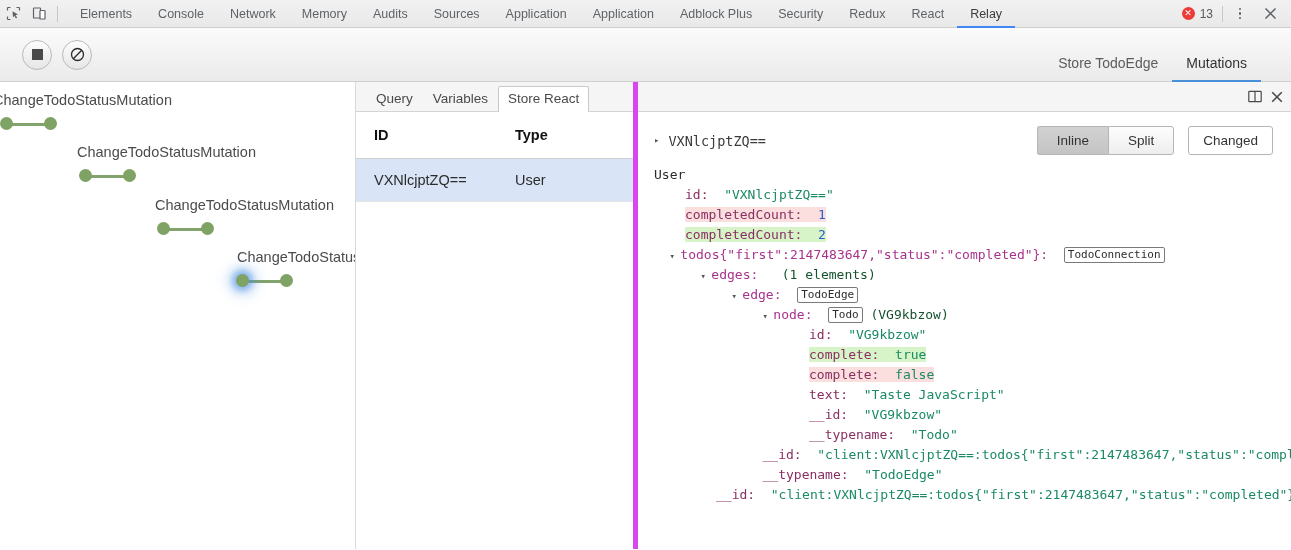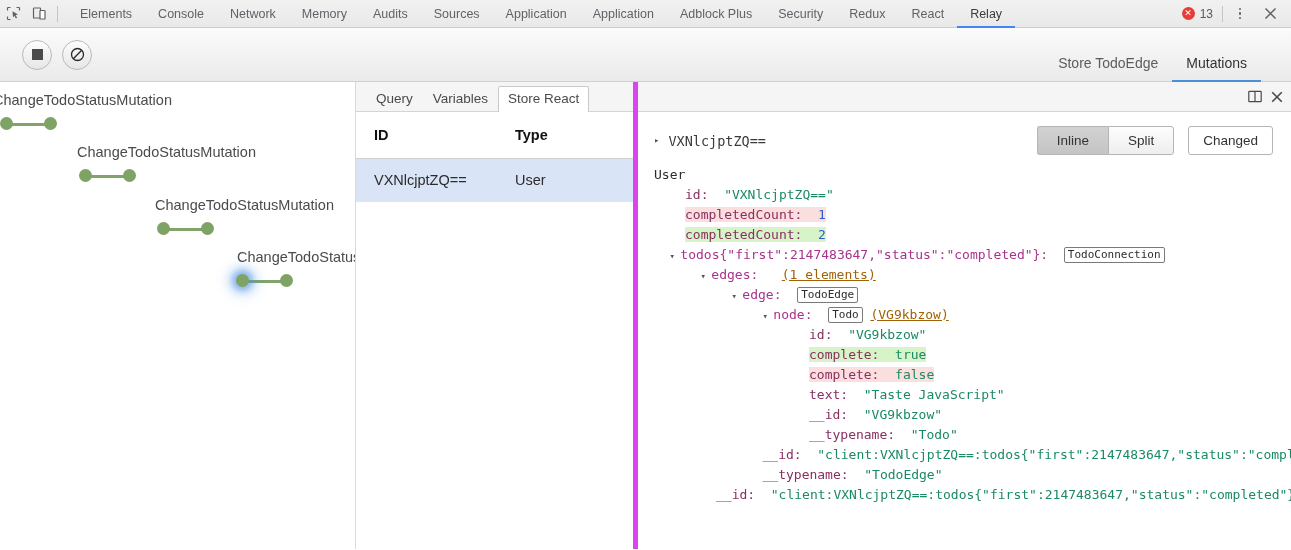--- a/index.html
+++ b/index.html
@@ -268,21 +268,21 @@
   .dline > .seg { display: inline; }
   .hl-del { background: #fbdede; }
   .hl-add { background: #d7f4c8; }
   .ind { display: inline-block; }
   .k-prop   { color: #8a2f62; }
   .k-expand { color: #a8328c; }
   .v-str    { color: #1a8a63; }
   .v-num    { color: #2c5fc9; }
   .v-bool   { color: #1a8a63; }
   .t-root   { color: #2b2b2b; }
-  .muted    { color: #a16207; text-decoration: underline; }
+  .muted    { color: #14532d; }
   .badge {
     display: inline-block;
     border: 1px solid #7a7a7a;
     border-radius: 2px;
     padding: 0 3px;
     font-size: 11px;
     line-height: 14px;
     color: #2b2b2b;
     vertical-align: 1px;
   }

